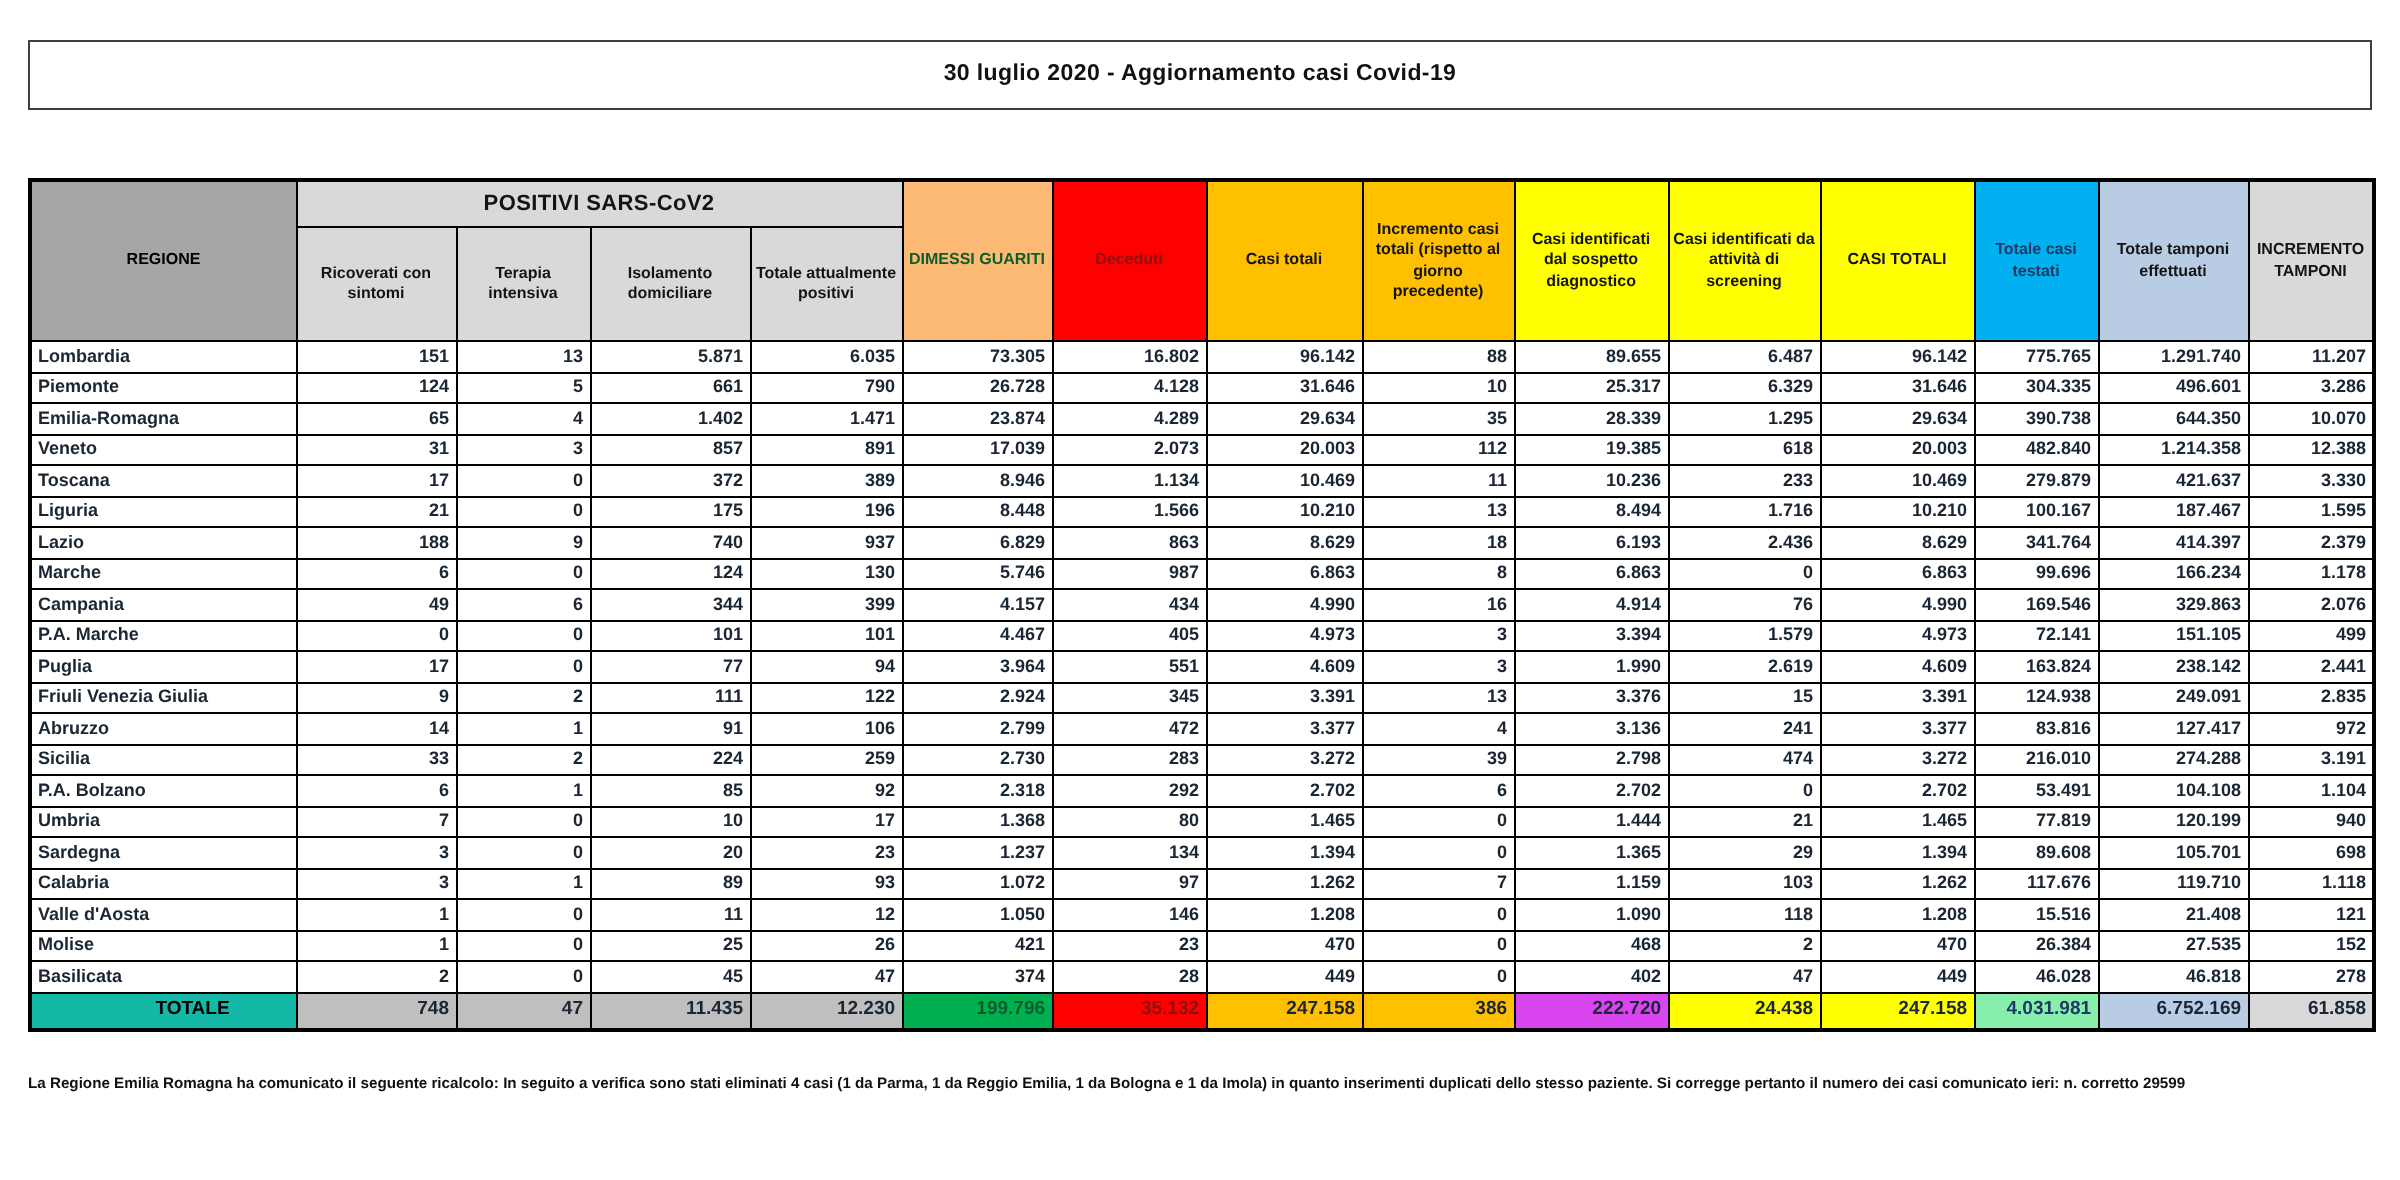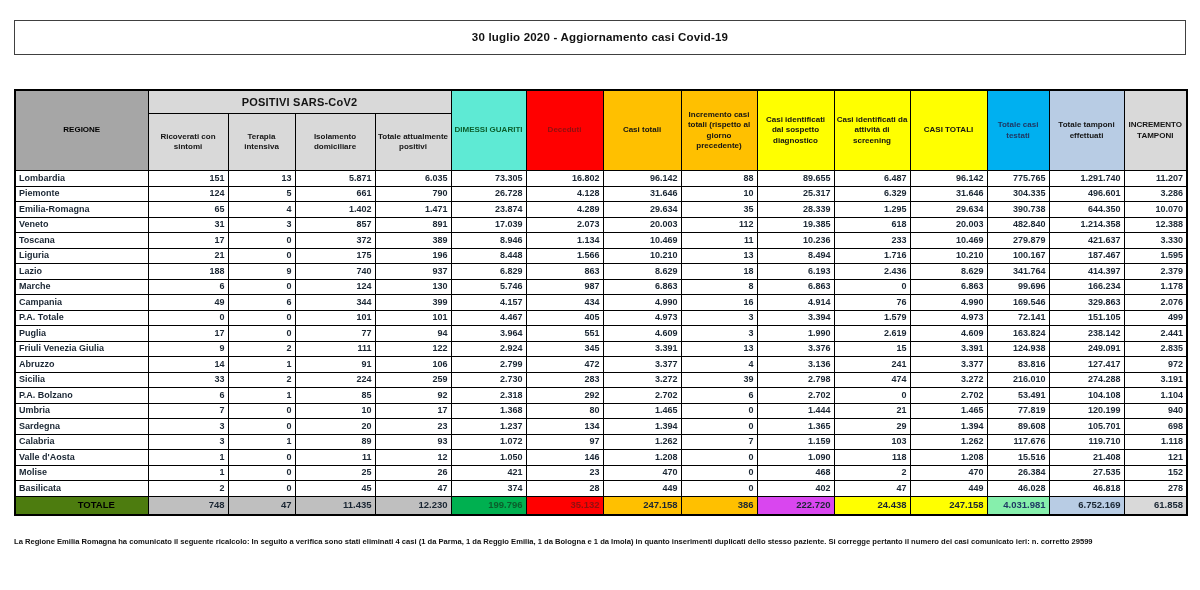--- a/index.html
+++ b/index.html
@@ -79,21 +79,21 @@
         <col style="width:76px">
         <col style="width:77px">
       <col style="width:62px">
         <col style="width:75px">
         <col style="width:63px">
     </colgroup>
     <thead>
       <tr>
         <th rowspan="2" style="background: rgb(166, 166, 166); color: rgb(0, 0, 0);">REGIONE</th>
         <th colspan="4" class="group-th">POSITIVI SARS-CoV2</th>
-        <th rowspan="2" style="background: #5eead4; color: rgb(11, 94, 44);">DIMESSI GUARITI</th>
+        <th rowspan="2" style="background: #fdba74; color: rgb(11, 94, 44);">DIMESSI GUARITI</th>
         <th rowspan="2" style="background: rgb(255, 0, 0); color: rgb(143, 16, 16); margin-top: 20px;">Deceduti</th>
         <th rowspan="2" style="background: rgb(255, 192, 0); color: rgb(20, 20, 20);">Casi totali</th>
         <th rowspan="2" style="background: rgb(255, 192, 0); color: rgb(20, 20, 20);">Incremento casi totali (rispetto al giorno precedente)</th>
         <th rowspan="2" style="background: rgb(255, 255, 0); color: rgb(20, 20, 20);">Casi identificati dal sospetto diagnostico</th>
         <th rowspan="2" style="background: rgb(255, 255, 0); color: rgb(20, 20, 20);">Casi identificati da attività di screening</th>
         <th rowspan="2" style="background: rgb(255, 255, 0); color: rgb(20, 20, 20);">CASI TOTALI</th>
         <th rowspan="2" style="background: rgb(0, 176, 240); color: rgb(31, 56, 100);">Totale casi testati</th>
         <th rowspan="2" style="background: rgb(184, 204, 228); color: rgb(20, 20, 20);">Totale tamponi effettuati</th>
         <th rowspan="2" style="background: rgb(217, 217, 217); color: rgb(20, 20, 20);">INCREMENTO TAMPONI</th>
       </tr>
@@ -252,21 +252,21 @@
           <td>4.990</td>
           <td>16</td>
           <td>4.914</td>
           <td>76</td>
           <td>4.990</td>
           <td>169.546</td>
           <td>329.863</td>
           <td>2.076</td>
         </tr>
         <tr>
-          <td class="region">P.A. Totale</td>
+          <td class="region">P.A. Marche</td>
           <td>0</td>
           <td>0</td>
           <td>101</td>
           <td>101</td>
           <td>4.467</td>
           <td>405</td>
           <td>4.973</td>
           <td>3</td>
           <td>3.394</td>
           <td>1.579</td>
@@ -458,21 +458,21 @@
           <td>402</td>
           <td>47</td>
           <td>449</td>
           <td>46.028</td>
           <td>46.818</td>
           <td>278</td>
         </tr>
       </tbody>
     <tfoot>
       <tr class="total-row">
-          <td class="total-label" style="background: #4d7c0f; color: rgb(0, 0, 0); padding-left: 32px;">TOTALE</td>
+          <td class="total-label" style="background: #14b8a6; color: rgb(0, 0, 0); padding-left: 32px;">TOTALE</td>
           <td style="background: rgb(191, 191, 191); color: rgb(26, 38, 51);">748</td>
           <td style="background: rgb(191, 191, 191); color: rgb(26, 38, 51);">47</td>
           <td style="background: rgb(191, 191, 191); color: rgb(26, 38, 51);">11.435</td>
           <td style="background: rgb(191, 191, 191); color: rgb(26, 38, 51);">12.230</td>
           <td style="background: rgb(0, 176, 80); color: rgb(11, 94, 44); margin-top: 43px;">199.796</td>
           <td style="background: rgb(255, 0, 0); color: rgb(143, 16, 16);">35.132</td>
           <td style="background: rgb(255, 192, 0); color: rgb(26, 38, 51);">247.158</td>
           <td style="background: rgb(255, 192, 0); color: rgb(26, 38, 51);">386</td>
           <td style="background: #d946ef; color: rgb(26, 38, 51);">222.720</td>
           <td style="background: rgb(255, 255, 0); color: rgb(26, 38, 51);">24.438</td>

